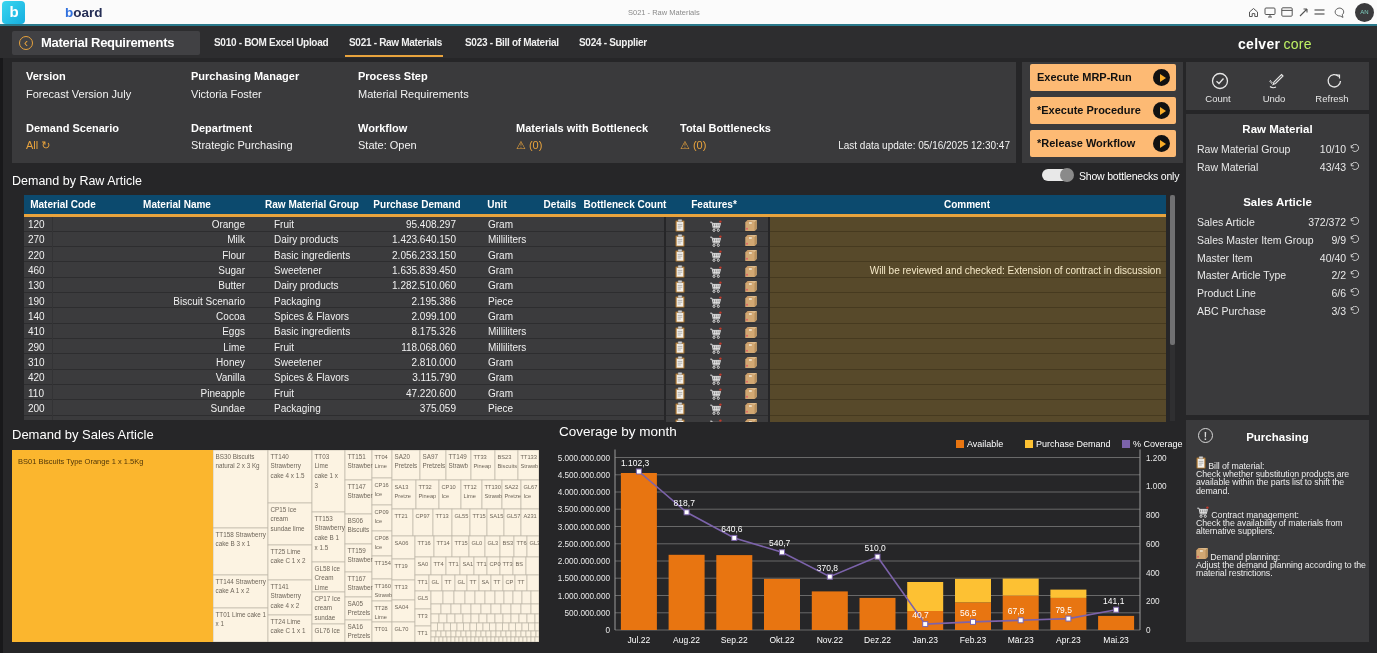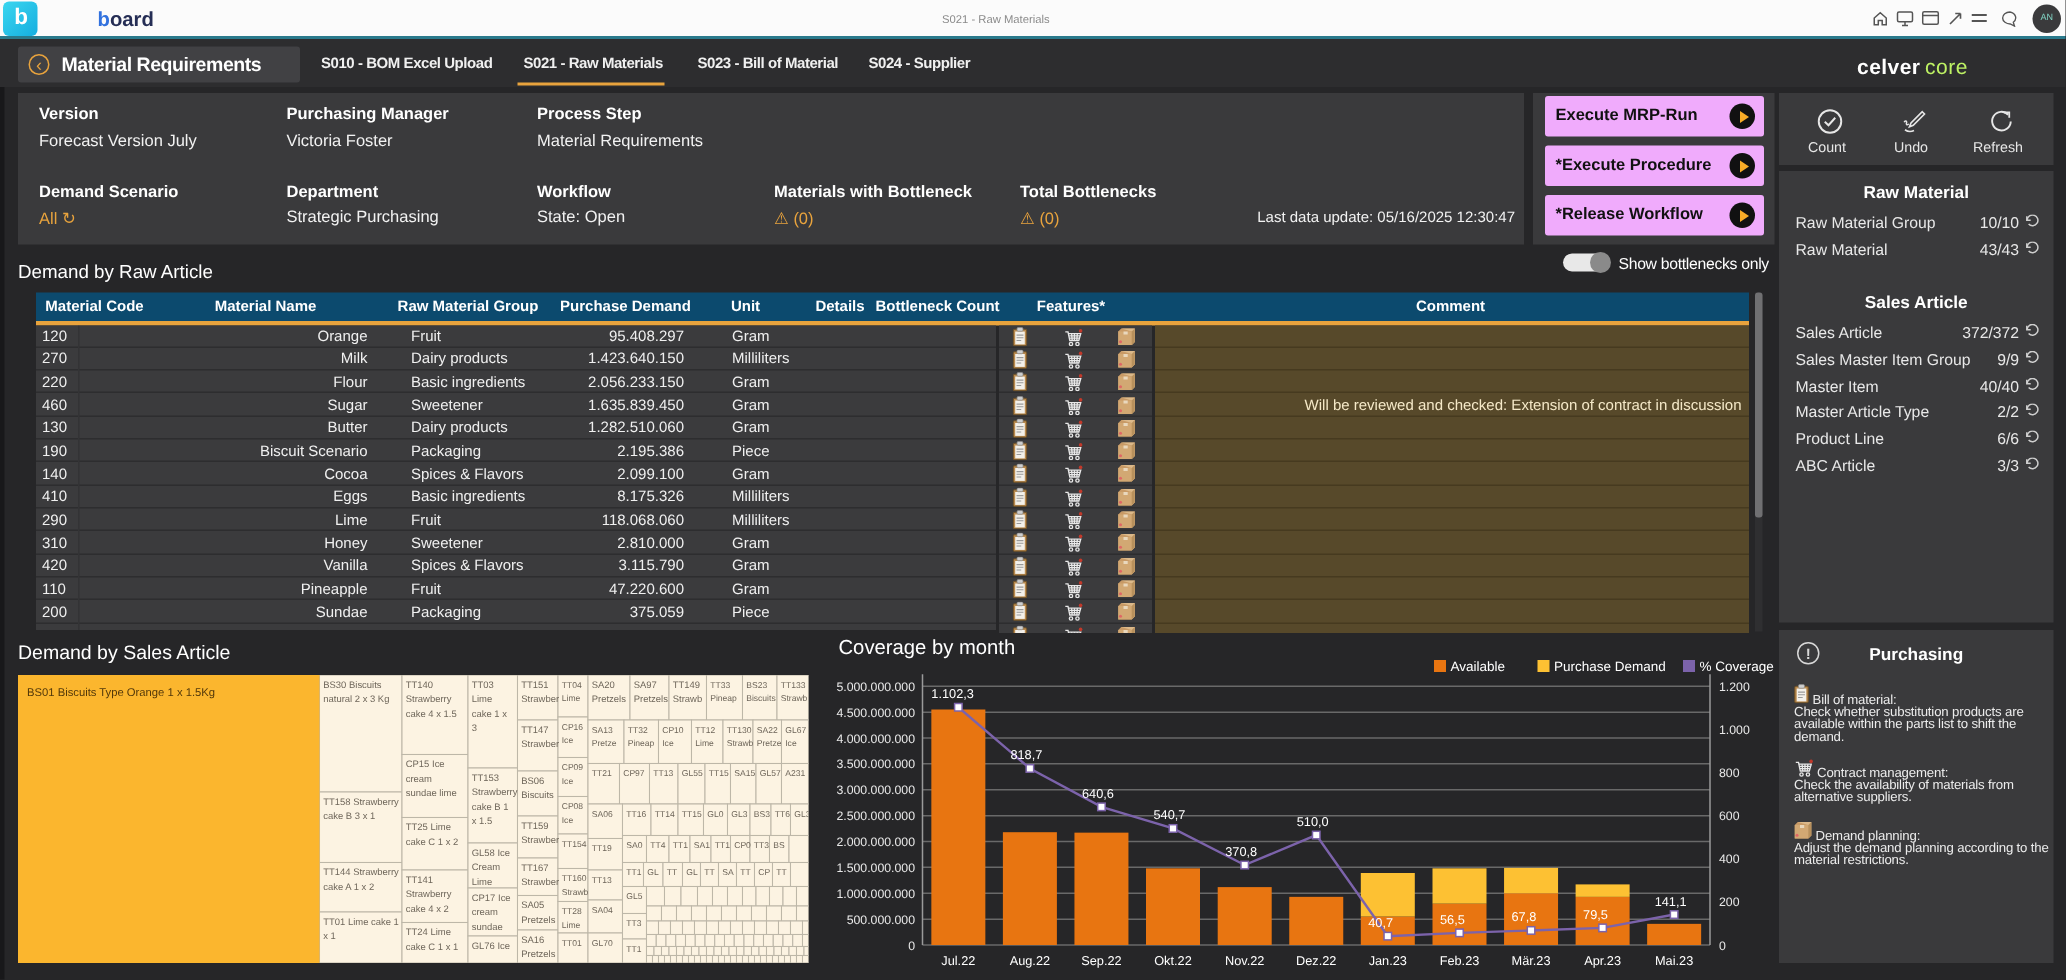--- a/index.html
+++ b/index.html
@@ -17,21 +17,21 @@
 #mrtab .circ { position:absolute; left:7px; top:5px; width:14px; height:14px; border:1.6px solid #e8a33d; border-radius:50%; color:#e8a33d; font-size:12px; text-align:center; line-height:12px; }
 #mrtab .t { position:absolute; left:29px; top:4px; font-size:13px; font-weight:bold; letter-spacing:-0.3px; color:#fff; }
 .navtab { position:absolute; top:37px; font-size:10px; font-weight:bold; letter-spacing:-0.3px; color:#f0f0f0; }
 #tabunderline { position:absolute; left:345px; top:55px; width:98px; height:2px; background:#e8a33d; }
 #celver { position:absolute; left:1238px; top:36px; font-size:14px; color:#fff; letter-spacing:0.3px; }
 #celver b { font-weight:bold; } #celver span { color:#bef264; font-weight:normal;margin-top:48px; }
 .card { position:absolute; background:#3a3a3c; }
 .lbl { position:absolute; font-size:11px; font-weight:bold; color:#fff; white-space:nowrap; }
 .val { position:absolute; font-size:11px; color:#f2f2f2; white-space:nowrap; }
 .oval { position:absolute; font-size:11px; color:#e8a33d; white-space:nowrap; }
-.btn { position:absolute; left:1030px; width:146px; height:27px; background:#f0abfc; border-radius:2px; color:#111; font-size:11px; font-weight:bold; line-height:27px; padding-left:7px; }
+.btn { position:absolute; left:1030px; width:146px; height:27px; background:#fdba74; border-radius:2px; color:#111; font-size:11px; font-weight:bold; line-height:27px; padding-left:7px; }
 .btn .play { position:absolute; right:6px; top:5px; width:17px; height:17px; background:#111; border-radius:50%; }
 .btn .play:after { content:""; position:absolute; left:6.5px; top:4.5px; border-left:6px solid #f8ac27; border-top:4px solid transparent; border-bottom:4px solid transparent; }
 .sicon { position:absolute; width:60px; text-align:center; color:#e6e6e6; font-size:9.5px; }
 .shead { position:absolute; width:100%; text-align:center; font-size:11.5px; font-weight:bold; color:#fff; }
 .selrow { position:relative; height:17.8px; font-size:10.5px; color:#e8e8e8; }
 .seln { position:absolute; left:11px; top:2px; }
 .selc { position:absolute; right:9px; top:2px; }
 #ttitle { position:absolute; left:12px; top:174px; font-size:12.5px; color:#fff; }
 #toggle { position:absolute; left:1042px; top:169px; width:30px; height:12px; background:#e8e8e8; border-radius:6px; }
 #toggle:after { content:""; position:absolute; right:-2px; top:-1px; width:14px; height:14px; background:#8a8a8a; border-radius:50%; }
@@ -200,21 +200,21 @@
           </svg></span>
       </div>
       <div class="selrow">
         <span class="seln">Product Line</span>
         <span class="selc">6/6 <svg width="11" height="10" viewBox="0 0 11 10" style="vertical-align:-1px">
             <path d="M2.2 1.2 v2.6 h2.6" fill="none" stroke="#cfcfcf" stroke-width="1"></path>
             <path d="M2.4 3.6 a3.6 3.6 0 1 1 1.0 2.8" fill="none" stroke="#cfcfcf" stroke-width="1"></path>
           </svg></span>
       </div>
       <div class="selrow">
-        <span class="seln">ABC Article</span>
+        <span class="seln">ABC Purchase</span>
         <span class="selc">3/3 <svg width="11" height="10" viewBox="0 0 11 10" style="vertical-align:-1px">
             <path d="M2.2 1.2 v2.6 h2.6" fill="none" stroke="#cfcfcf" stroke-width="1"></path>
             <path d="M2.4 3.6 a3.6 3.6 0 1 1 1.0 2.8" fill="none" stroke="#cfcfcf" stroke-width="1"></path>
           </svg></span>
       </div>
     </div>
 </div>
 
 <div id="ttitle">Demand by Raw Article</div>
 <div id="toggle"></div>

